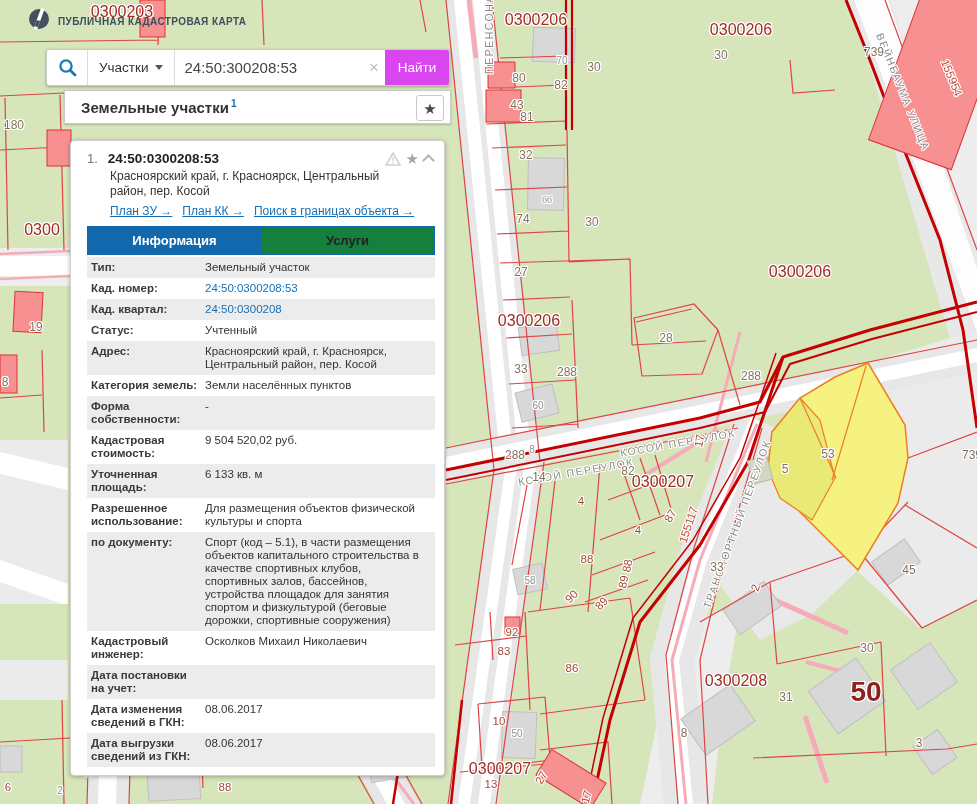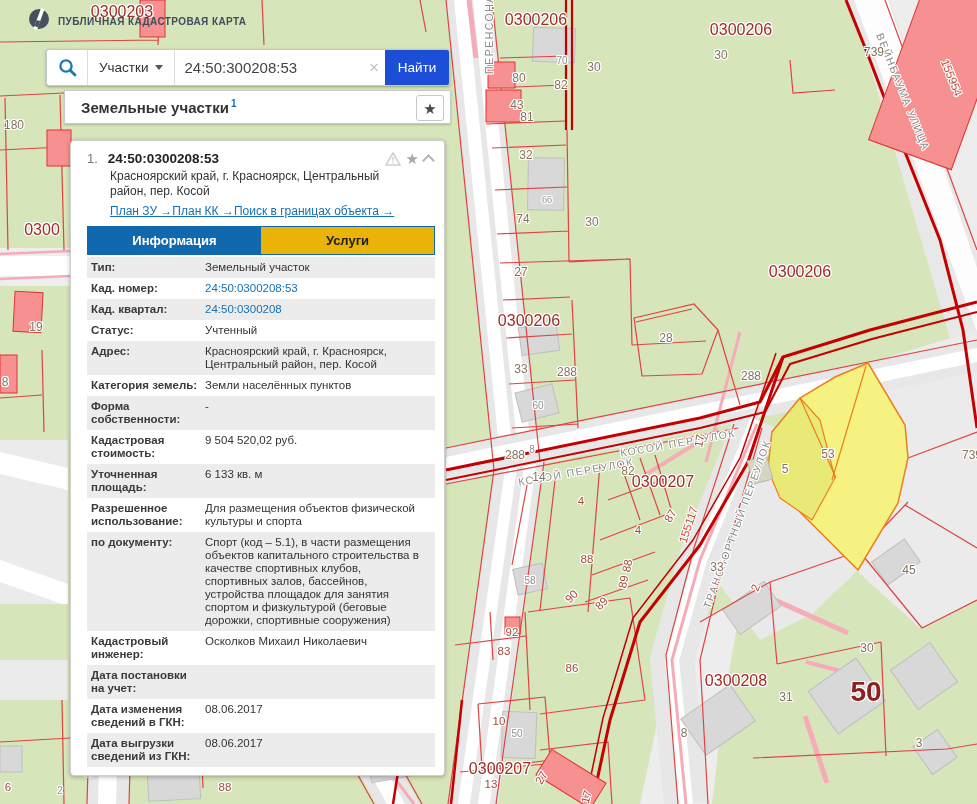--- a/index.html
+++ b/index.html
@@ -23,47 +23,47 @@
 
   .searchbar{position:absolute;left:46px;top:49px;width:404px;height:37px;background:#fff;
              border:1px solid #c9c9c9;border-radius:3px;box-shadow:0 1px 3px rgba(0,0,0,.3);
              display:flex;align-items:stretch;box-sizing:border-box;}
   .sicon{width:40px;display:flex;align-items:center;justify-content:center;cursor:pointer;}
   .scat{display:flex;align-items:center;gap:6px;padding:0 11px;border-left:1px solid #dcdcdc;border-right:1px solid #dcdcdc;
         font-size:13.5px;color:#333;cursor:pointer;}
   .caret{width:0;height:0;border-left:4px solid transparent;border-right:4px solid transparent;border-top:5px solid #555;}
   .sinput{flex:1;border:0;outline:none;font-family:"Liberation Sans",sans-serif;font-size:15px;color:#444;padding:0 10px;min-width:0;}
   .sclear{align-self:center;color:#c0c0c0;font-size:17px;padding:0 6px;cursor:pointer;}
-  .sbtn{width:64px;border:0;background:#1d4ed8;color:#fff;font-family:"Liberation Sans",sans-serif;font-size:13.5px;
+  .sbtn{width:64px;border:0;background:#d946ef;color:#fff;font-family:"Liberation Sans",sans-serif;font-size:13.5px;
         border-radius:0 2px 2px 0;cursor:pointer;}
 
   .results{position:absolute;left:64px;top:90px;width:387px;height:34px;background:#fff;border:1px solid #c9c9c9;
            box-sizing:border-box;display:flex;align-items:center;box-shadow:0 1px 2px rgba(0,0,0,.2);}
   .rtitle{font-size:15px;font-weight:bold;color:#333;padding-left:16px;}
   .rtitle sup{color:#1570b8;font-size:10px;font-weight:bold;margin-left:2px;}
   .rstar{position:absolute;right:6px;top:4px;width:28px;height:26px;background:#fff;border:1px solid #c8c8c8;
          border-radius:3px;cursor:pointer;display:flex;align-items:center;justify-content:center;padding:0;}
   .rstar span{color:#4a4a4a;font-size:15px;line-height:1;}
 
   .card{position:absolute;left:70px;top:140px;width:375px;background:#fff;border:1px solid #cfcfcf;border-radius:4px;
         box-shadow:0 1px 4px rgba(0,0,0,.3);box-sizing:border-box;padding:10px 7px 8px 16px;}
   .c-head{display:flex;align-items:flex-start;}
   .idx{color:#777;font-size:13px;margin-right:10px;}
   .cnum{font-weight:bold;font-size:13.5px;color:#222;flex:1;}
   .cicons{display:flex;align-items:center;gap:5px;margin-right:4px;}
   .chev{display:inline-block;width:7px;height:7px;border-left:2px solid #b5b5b5;border-top:2px solid #b5b5b5;
         transform:rotate(45deg);margin-top:3px;}
   .staricon{color:#a8a8a8;font-size:15px;line-height:1;}
   .c-addr{margin:3px 0 5px 23px;font-size:12px;line-height:1.25;color:#333;width:300px;}
-  .c-links{display:flex;gap:0;margin-left:23px;margin-bottom:8px;}
+  .c-links{display:flex;gap:10px;margin-left:23px;margin-bottom:8px;}
   .clink{font-size:12px;color:#1570b8;text-decoration:underline;cursor:pointer;white-space:nowrap;}
   .c-tabs{display:flex;border:1px solid #1168ac;margin-right:2px;}
   .tab{flex:1;text-align:center;font-size:13px;font-weight:bold;padding:6px 0;}
   .tab.active{background:#1168ac;color:#fff;cursor:default;}
-  .tab.idle{background:#eab308;color:#222;cursor:pointer;}
+  .tab.idle{background:#15803d;color:#222;cursor:pointer;}
   #info-rows{margin-top:2px;margin-right:2px;}
   .irow{display:flex;padding:3px 0 4px 0;font-size:11.5px;line-height:1.13;}
   .irow:nth-child(odd){background:#ececec;}
   .ilabel{width:118px;font-weight:bold;color:#3a3a3a;padding:1px 6px 0 4px;box-sizing:border-box;flex-shrink:0;}
   .ival{flex:1;color:#333;padding-top:1px;padding-right:10px;}
   .ival.link{color:#1570b8;cursor:pointer;}
 </style>
 </head>
 <body>
 

